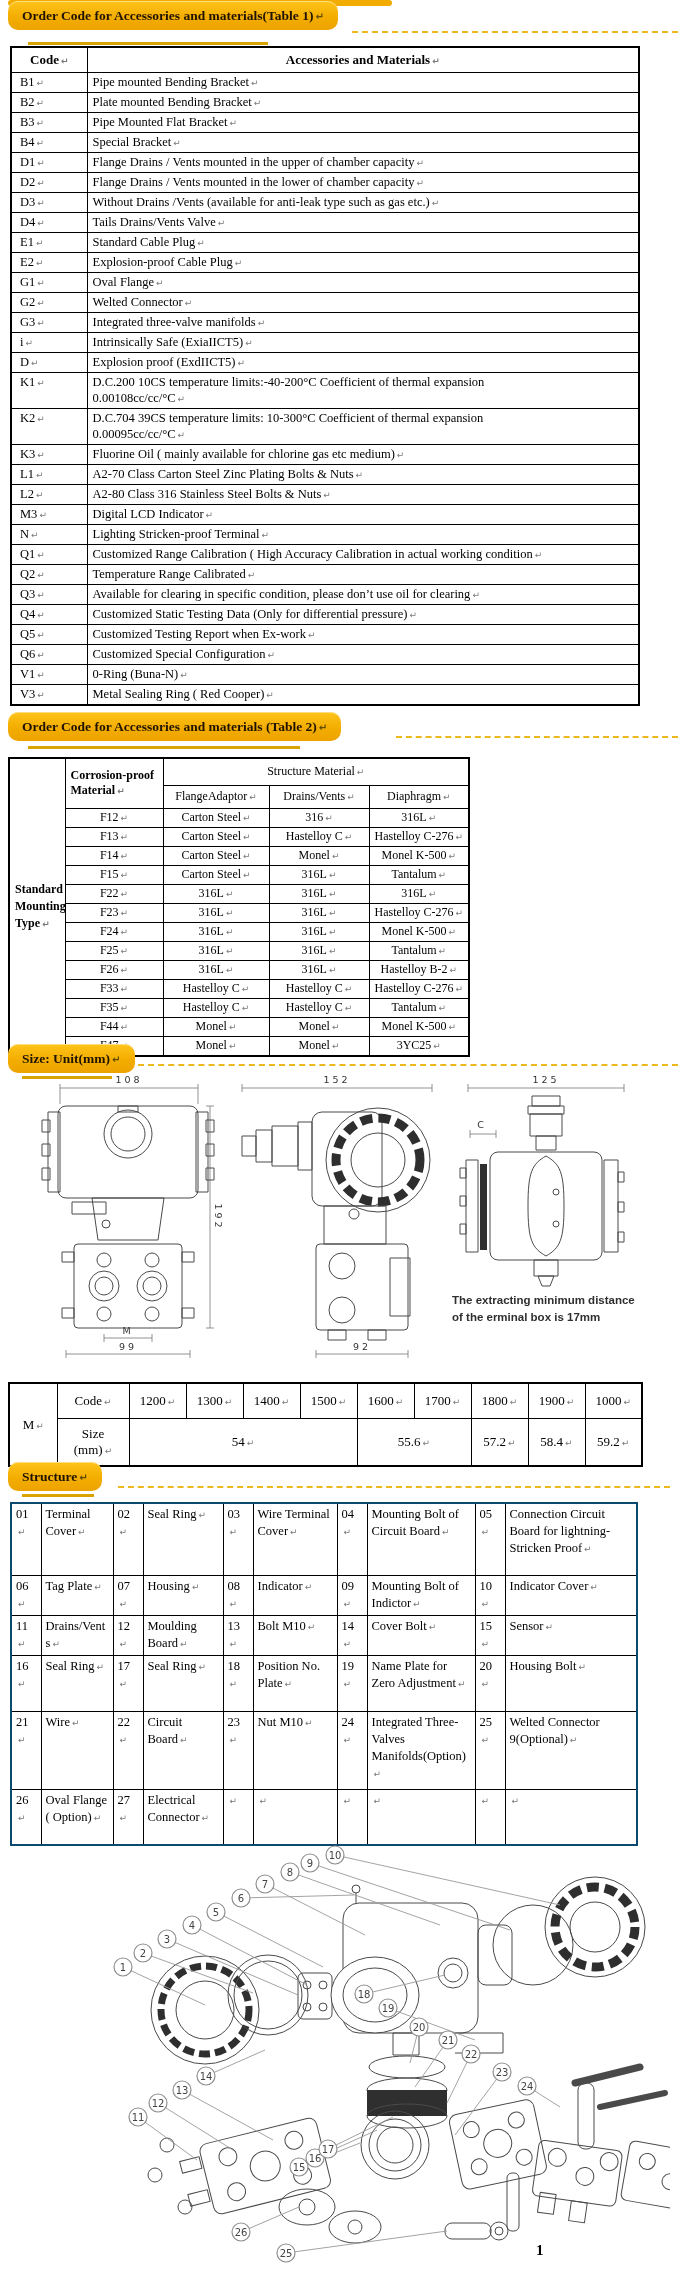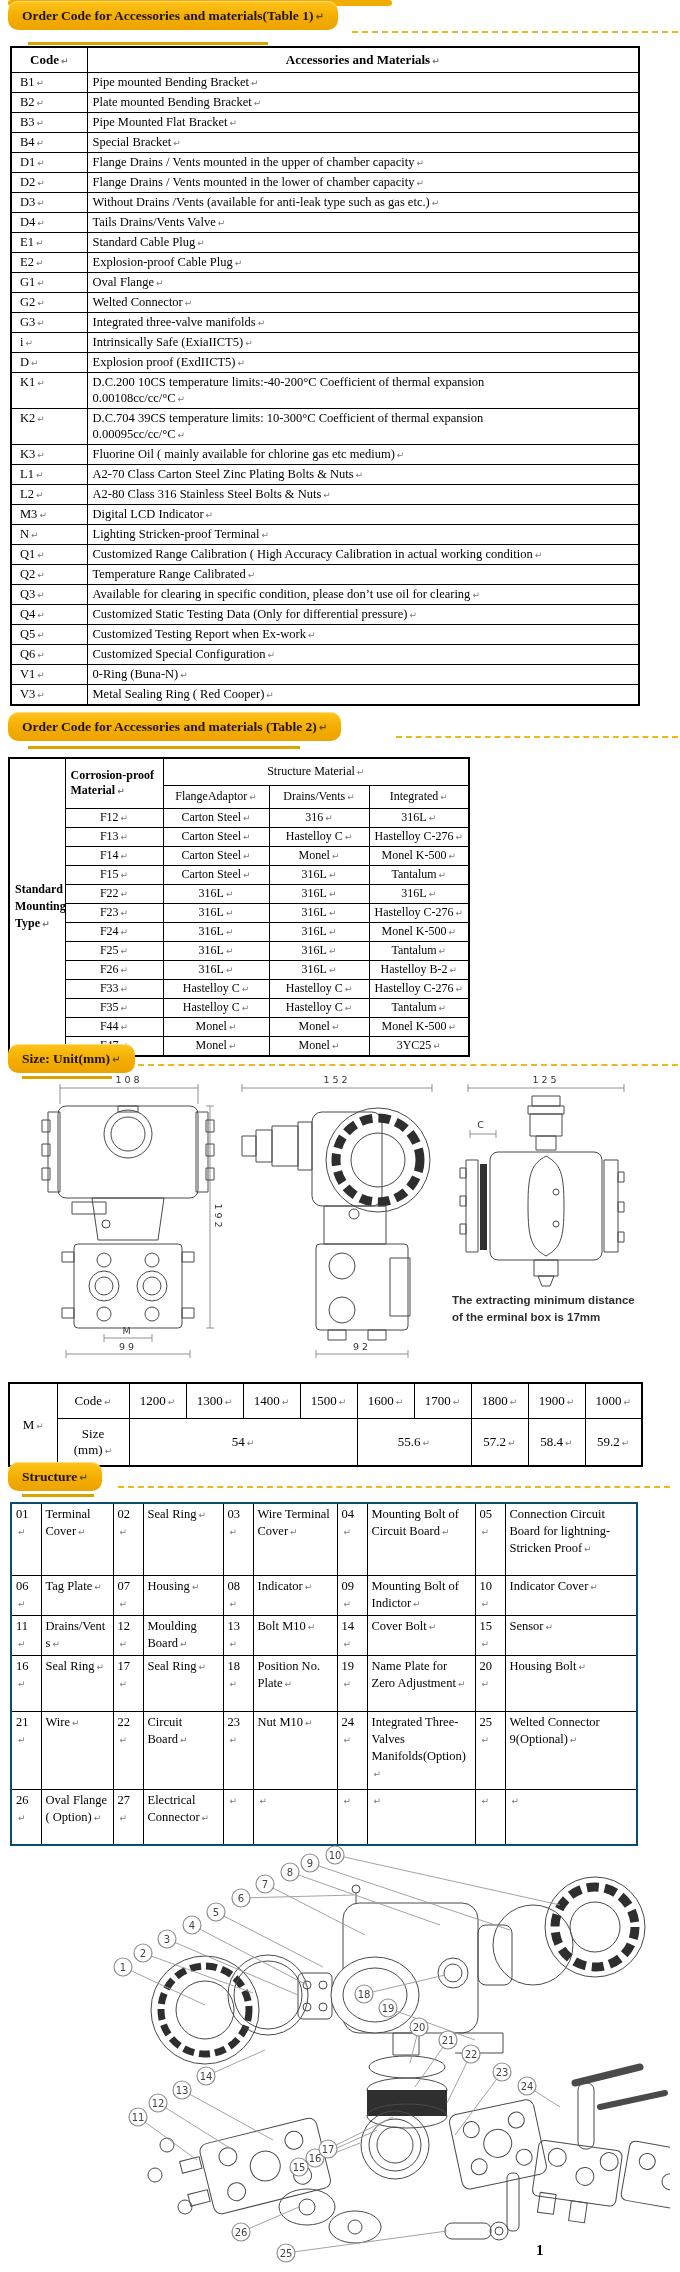--- a/index.html
+++ b/index.html
@@ -214,21 +214,21 @@
     </colgroup>
   <tbody id="t2b">
       <tr class="h1">
         <td class="side" rowspan="15"><span class="txt">Standard Mounting Type</span><span class="pm">↵</span></td>
         <td class="corr" rowspan="2"><span class="txt">Corrosion-proof Material</span><span class="pm">↵</span></td>
         <td class="grp" colspan="3"><span class="txt">Structure Material</span><span class="pm">↵</span></td>
       </tr>
       <tr class="h2">
         <td class="sub"><span class="txt">FlangeAdaptor</span><span class="pm">↵</span></td>
         <td class="sub"><span class="txt">Drains/Vents</span><span class="pm">↵</span></td>
-        <td class="sub"><span class="txt">Integrated</span><span class="pm">↵</span></td>
+        <td class="sub"><span class="txt">Diaphragm</span><span class="pm">↵</span></td>
       </tr>
       <tr>
         <td class="c"><span class="txt">F12</span><span class="pm">↵</span></td>
         <td class="c"><span class="txt">Carton Steel</span><span class="pm">↵</span></td>
         <td class="c"><span class="txt">316</span><span class="pm">↵</span></td>
         <td class="c"><span class="txt">316L</span><span class="pm">↵</span></td>
       </tr>
       <tr>
         <td class="c"><span class="txt">F13</span><span class="pm">↵</span></td>
         <td class="c"><span class="txt">Carton Steel</span><span class="pm">↵</span></td>

